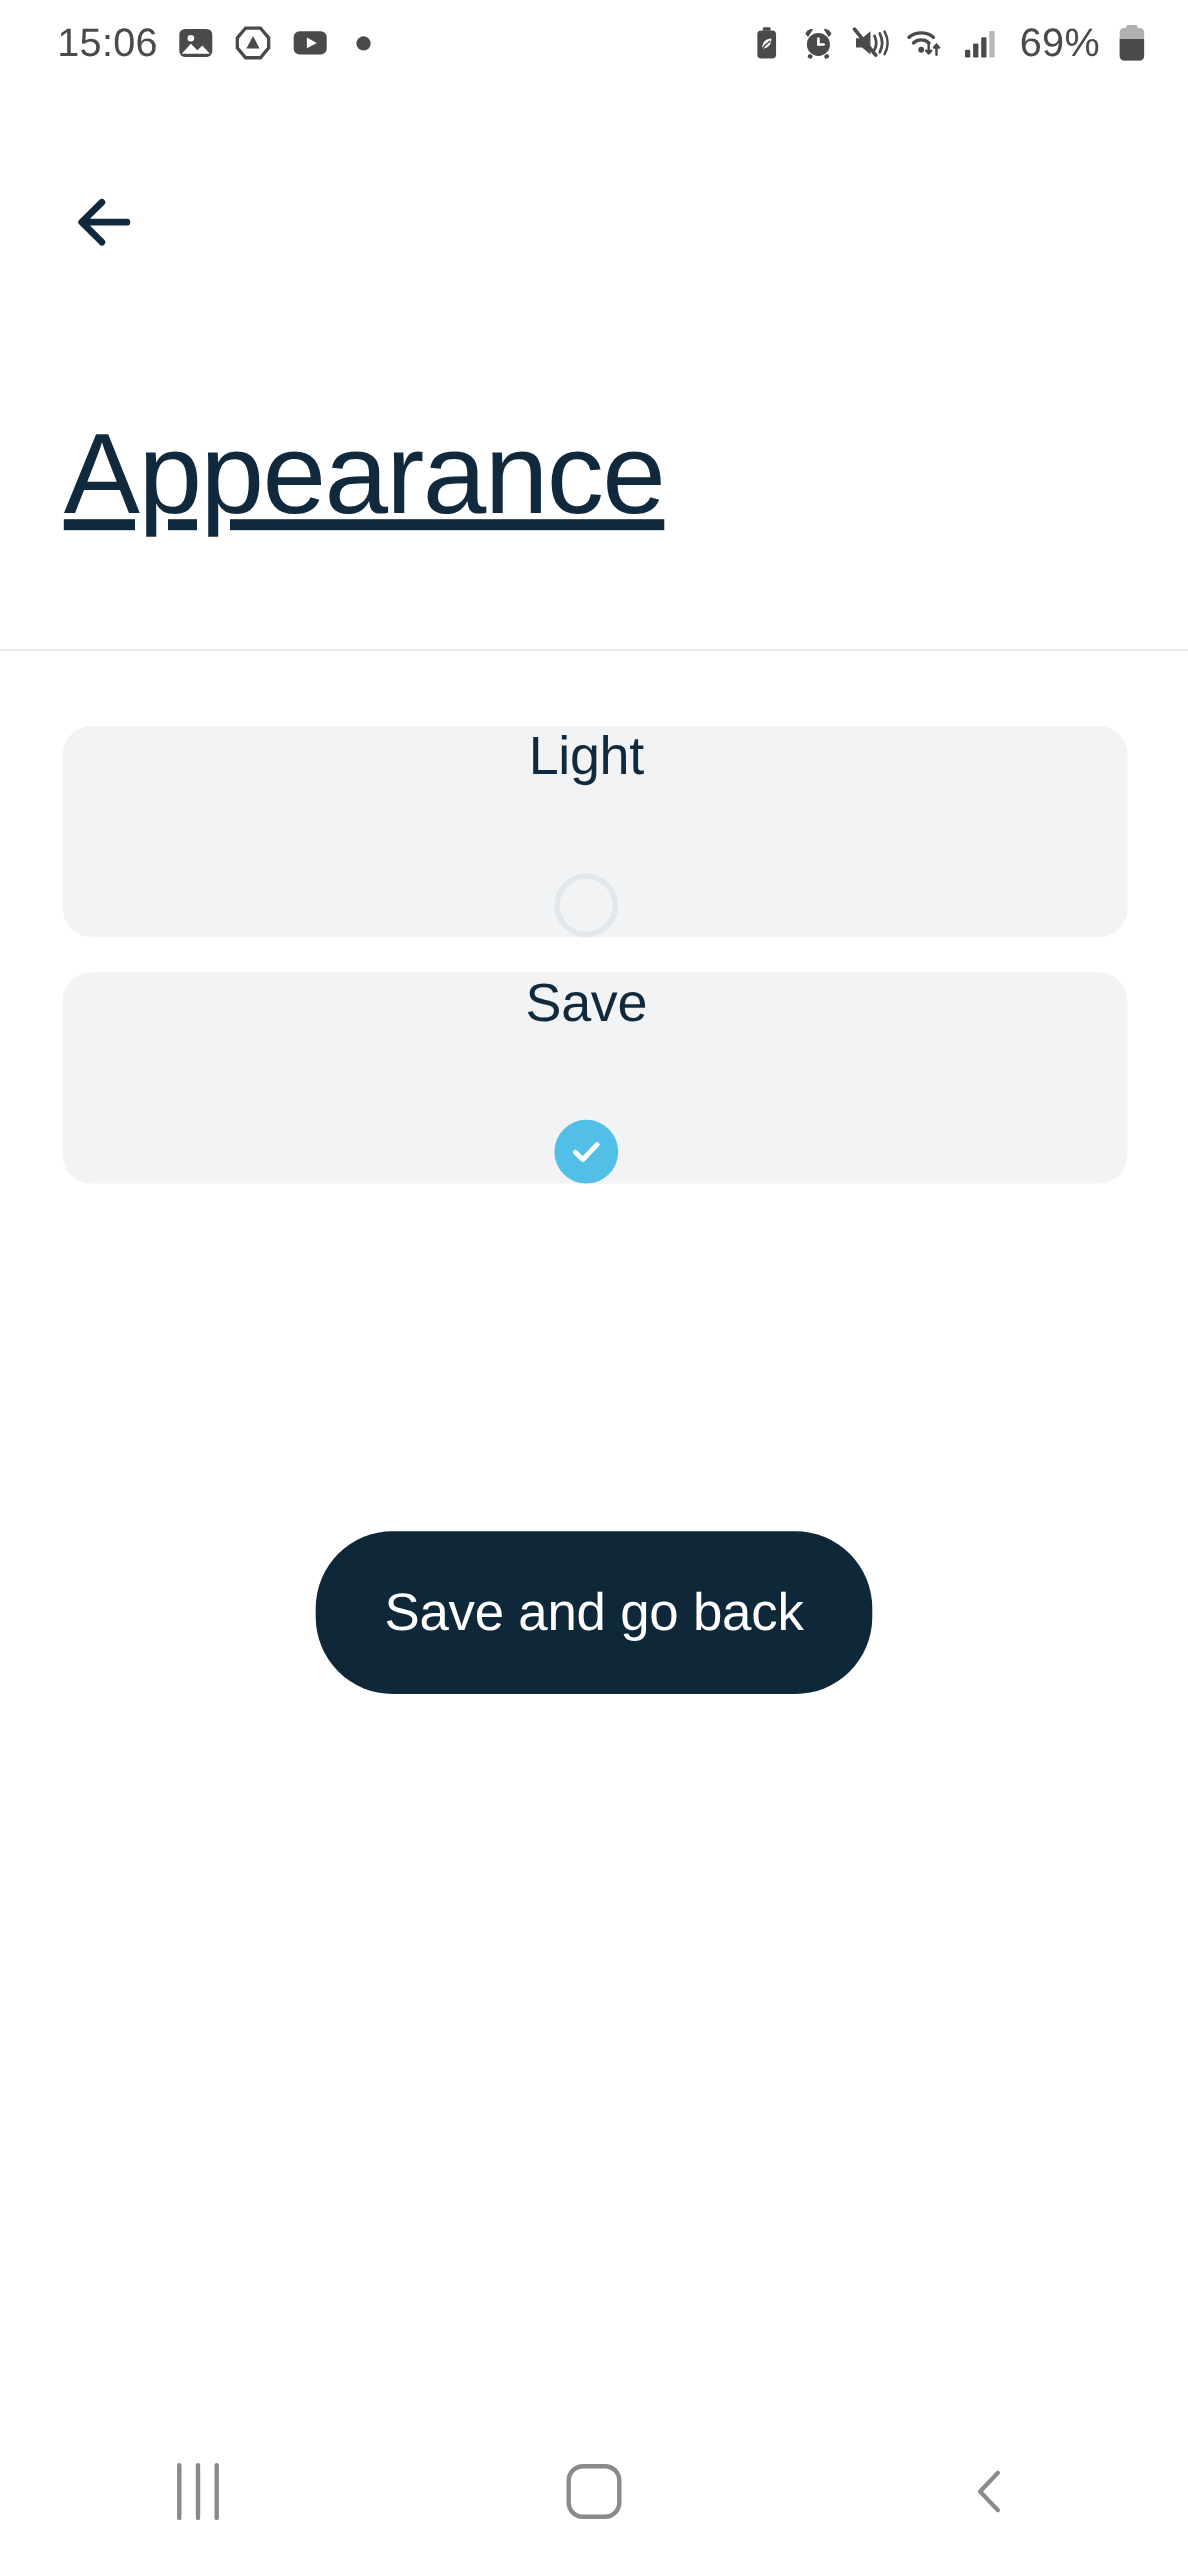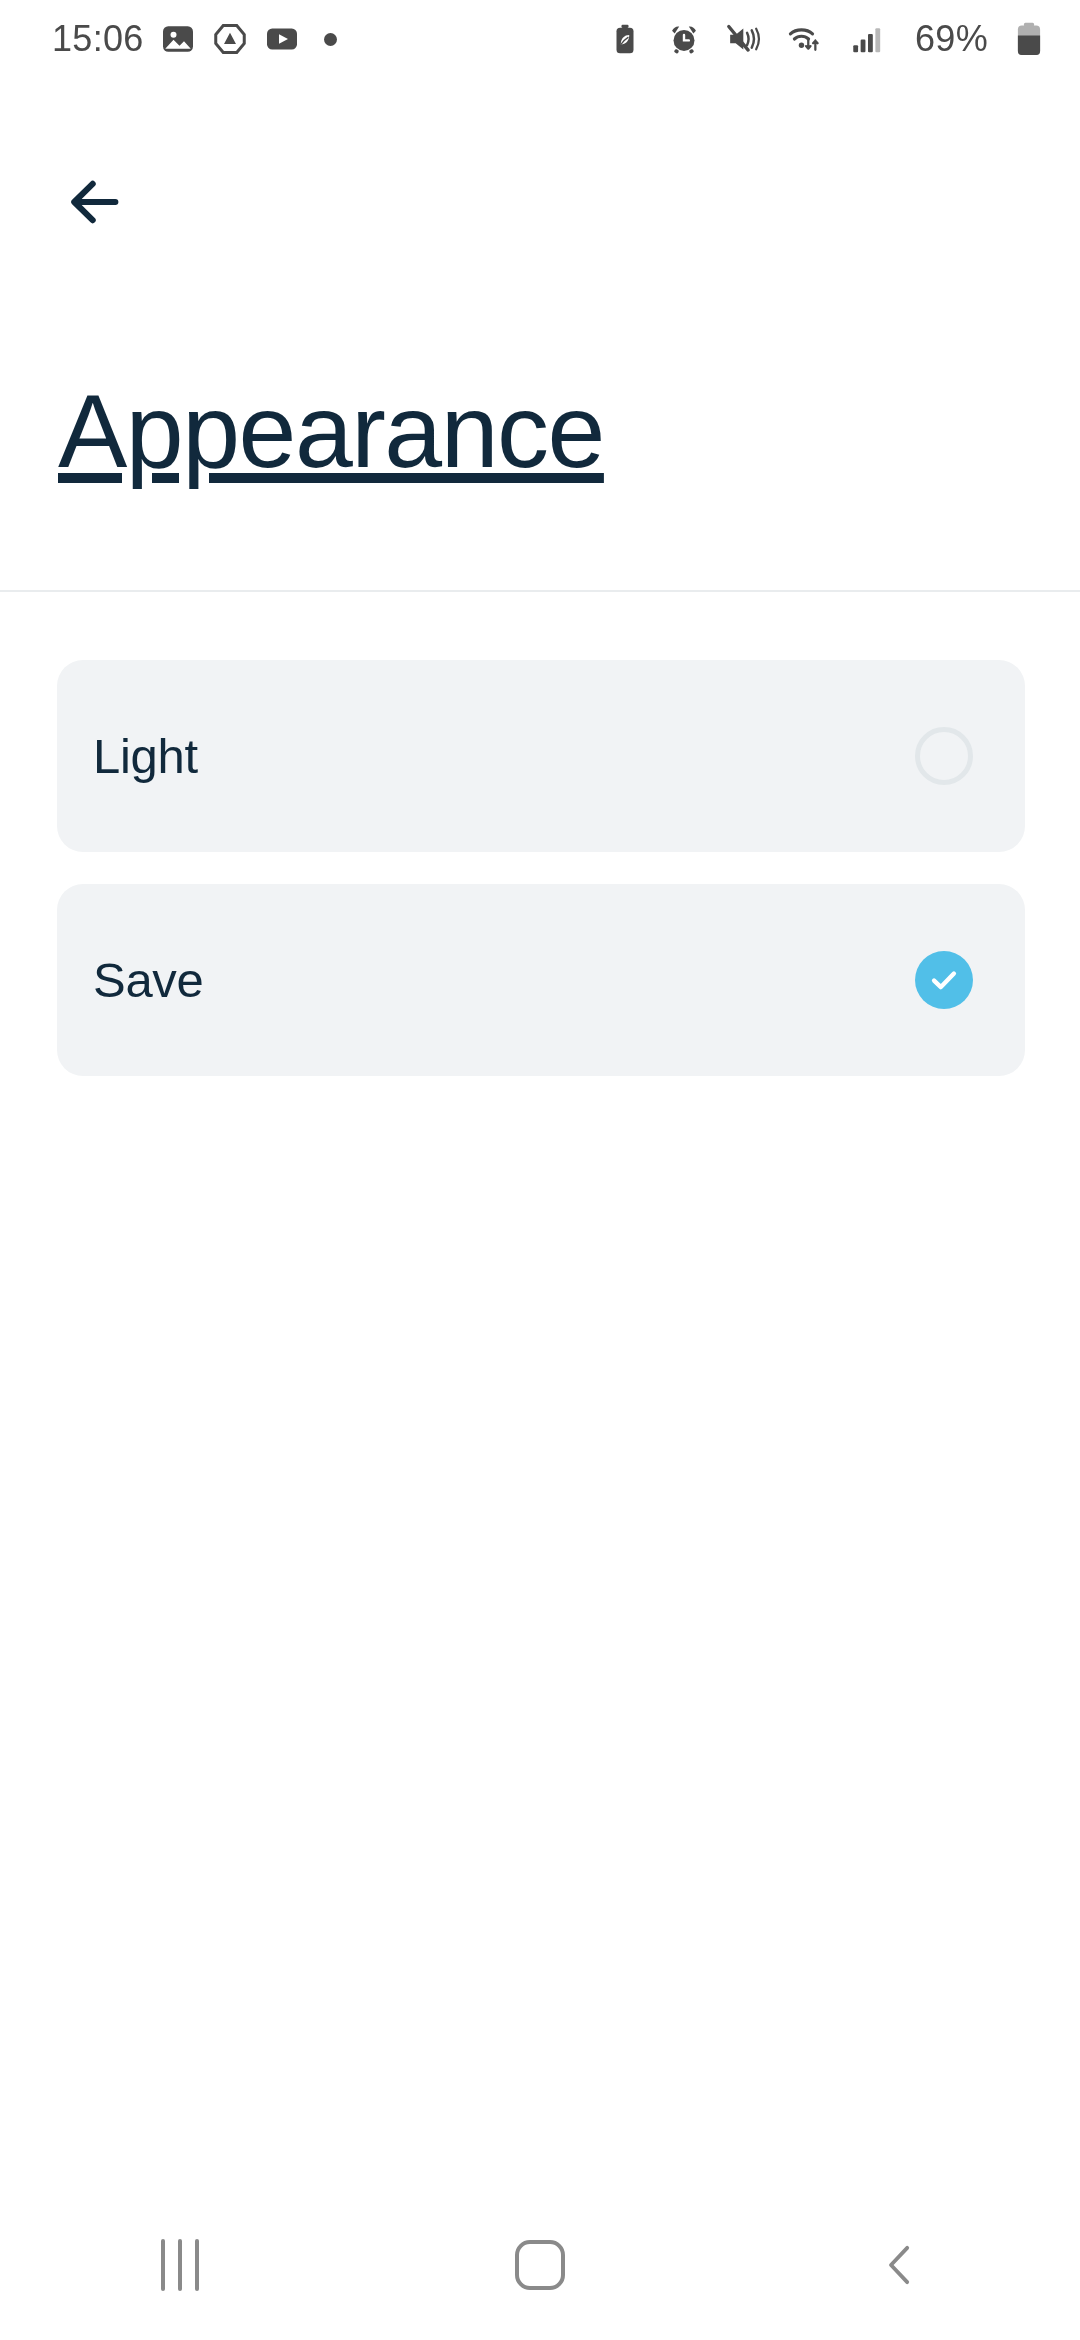--- a/index.html
+++ b/index.html
@@ -22,21 +22,21 @@
     width:1080px; height:78px;
     display:flex; align-items:center;
     justify-content:space-between;
     padding:0 36px 0 52px;
   }
   .status-left { display:flex; align-items:center; gap:16px; }
   .status-clock {
     font-size:36px; color:#4a4a4a; letter-spacing:0.3px;
     font-family:"Liberation Sans", sans-serif;
   }
-  .status-right { display:flex; align-items:center; gap:25px; }
+  .status-right { display:flex; align-items:center; gap:13px; }
   .sb-icon { display:flex; align-items:center; justify-content:center; }
   .status-pct {
     font-size:36px; color:#4a4a4a; margin-left:4px; margin-right:1px;
     letter-spacing:0.3px;
   }
   .notif-dot {
     width:13px; height:13px; border-radius:50%;
     background:#4a4a4a; margin-left:8px;
   }
 
@@ -75,20 +75,21 @@
   }
   .option-card {
     position:relative;
     width:968px; height:192px;
     background:#f1f3f5;
     border-radius:26px;
     margin-bottom:32px;
     display:flex; align-items:center;
     padding:0 52px 0 36px;
     cursor:pointer;
+    flex-direction:column;
   }
   .option-label {
     font-size:49px; color:#11293c;
     letter-spacing:-0.3px;
     flex:1;
   }
   .radio {
     width:58px; height:58px;
     border-radius:50%;
     flex-shrink:0;
@@ -269,20 +270,23 @@
       <div class="radio on">
         <svg width="34" height="34" viewBox="0 0 24 24">
           <path d="M5 12.4 L9.8 17 L19 7.4" stroke="#ffffff" stroke-width="3.1" fill="none" stroke-linecap="round" stroke-linejoin="round"></path>
         </svg>
       </div>
     </div>
 
 
   </div>
 
+  <div class="save-wrap">
+    <button class="save-btn">Save and go back</button>
+  </div>
 
   <div class="nav-bar">
     <button class="nav-btn">
       <span class="nav-recents">
         <span></span>
           <span></span>
           <span></span>
       </span>
     </button>
     <button class="nav-btn">

